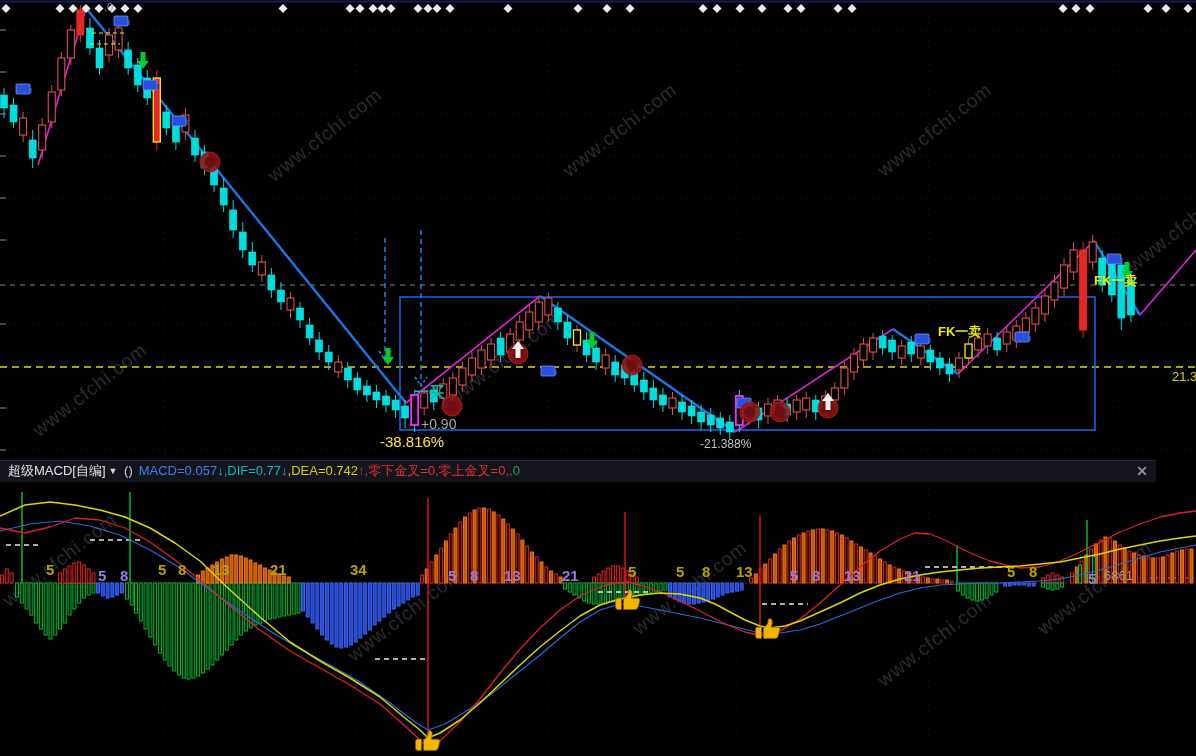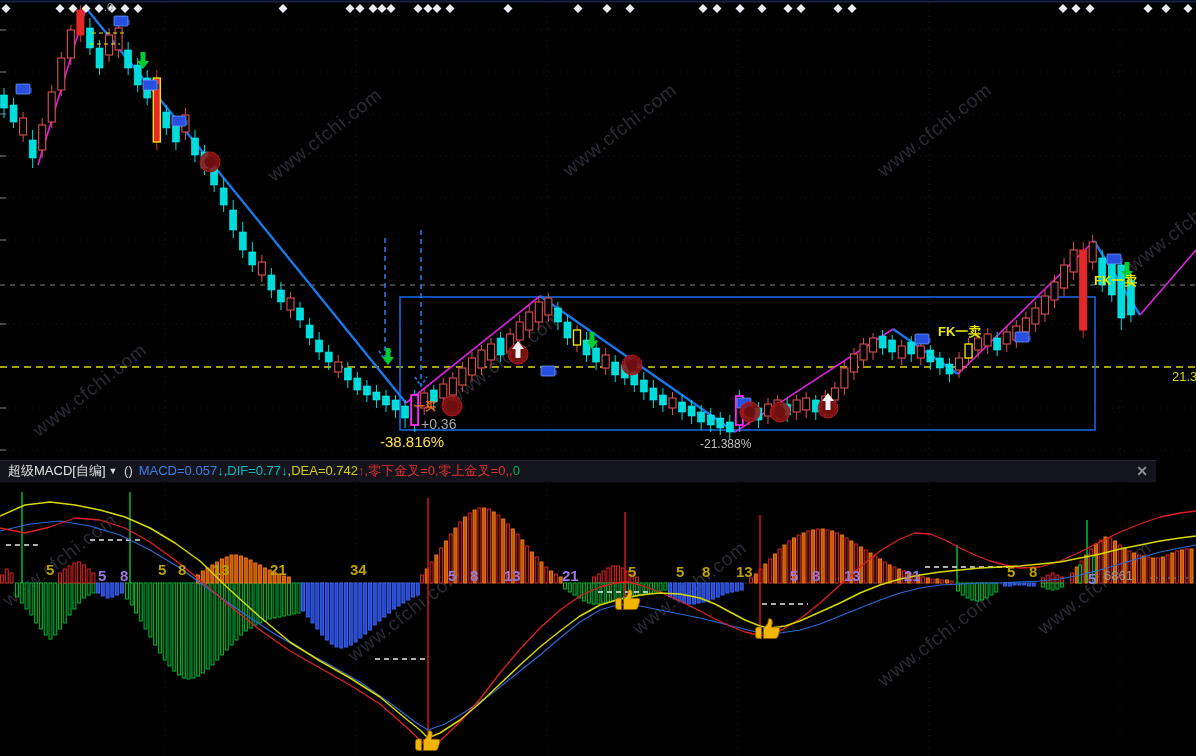--- a/index.html
+++ b/index.html
@@ -16,21 +16,21 @@
   .macd-header .pad{display:inline-block;padding-left:8px;}
   .hdr-title{color:#e2e2e2;cursor:pointer;}
   .hdr-drop{color:#d8d8d8;font-size:9px;vertical-align:1px;padding:0 3px;cursor:pointer;}
   .hdr-paren{color:#cfcfcf;padding-right:6px;}
   .hdr-close{position:absolute;right:8px;top:0;color:#8f8f8f;font-weight:bold;cursor:pointer;font-size:14px;}
   #macd-chart{top:481px;}
   .lbl{position:absolute;z-index:4;line-height:1;}
   .l-part{left:104px;top:2px;font-size:11px;color:#9a9aa6;}
   .l-pct1{left:380px;top:434px;font-size:15px;color:#fde047;}
   .l-val{left:421px;top:417px;font-size:14px;color:#a8a8a8;}
-  .l-buy{left:414px;top:401px;font-size:11px;font-weight:bold;color:#f97316;}
+  .l-buy{left:414px;top:384px;font-size:15px;font-weight:bold;color:#14b8a6;}
   .l-pct2{left:700px;top:438px;font-size:12px;color:#c2c2c2;}
   .l-sell1{left:938px;top:325px;font-size:13px;font-weight:bold;color:#e8e800;}
   .l-sell2{left:1094px;top:274px;font-size:13px;font-weight:bold;color:#e8e800;}
   .l-price{left:1172px;top:370px;font-size:13px;color:#d8d800;}
   .l-count{left:1104px;top:569px;font-size:13px;color:#989898;}
 </style>
 </head>
 <body>
 
 <div class="screen">
@@ -757,20 +757,20 @@
       <g transform="translate(753,614)">
         <path d="M5 13 q-2.5 0 -2.5 2.5 l0 6.5 q0 2.5 2.5 2.5 l3.5 0 0 -11.5 z M10.5 13 l0 11.5 11.5 0 q2.5 0 3 -2.2 l1.8 -6.3 q0.7 -2.8 -2 -2.8 l-6.5 0 q1.6 -4.8 0.6 -7 q-1.2 -2.6 -3.6 -1 q0.4 4 -2.2 6.6 q-1.4 1.4 -2.6 2.2 z" fill="#f2b600" stroke="#8a5c00" stroke-width="0.8"></path>
       </g>
       <g transform="translate(413,726)">
         <path d="M5 13 q-2.5 0 -2.5 2.5 l0 6.5 q0 2.5 2.5 2.5 l3.5 0 0 -11.5 z M10.5 13 l0 11.5 11.5 0 q2.5 0 3 -2.2 l1.8 -6.3 q0.7 -2.8 -2 -2.8 l-6.5 0 q1.6 -4.8 0.6 -7 q-1.2 -2.6 -3.6 -1 q0.4 4 -2.2 6.6 q-1.4 1.4 -2.6 2.2 z" fill="#f2b600" stroke="#8a5c00" stroke-width="0.8"></path>
       </g>
     </svg>
 
   <div class="lbl l-part">.0</div>
   <div class="lbl l-pct1">-38.816%</div>
-  <div class="lbl l-val">+0.36</div>
+  <div class="lbl l-val">+0.90</div>
   <div class="lbl l-buy">一买</div>
   <div class="lbl l-pct2">-21.388%</div>
   <div class="lbl l-sell1">FK一卖</div>
   <div class="lbl l-sell2">FK一卖</div>
   <div class="lbl l-price">21.31</div>
   <div class="lbl l-count">6861</div>
 </div>
 
 </body></html>

